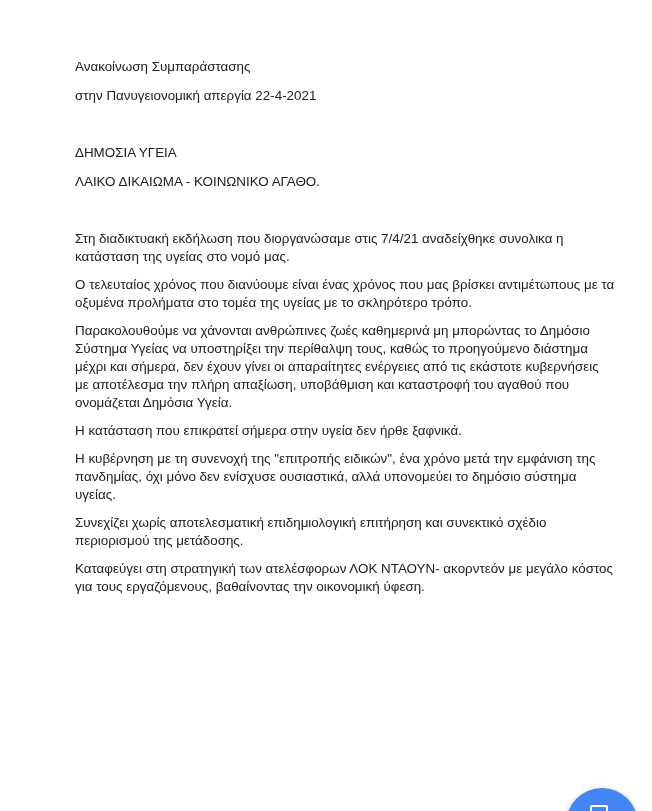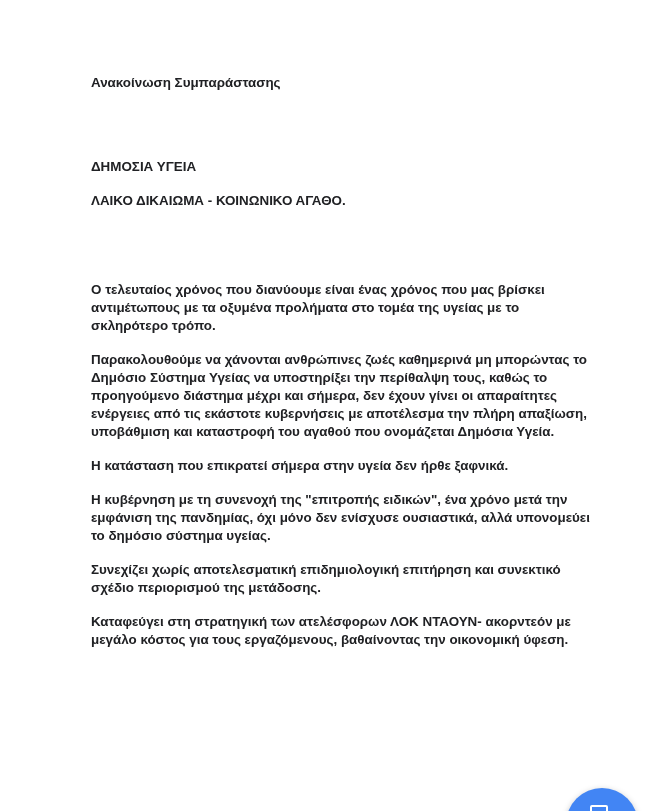--- a/index.html
+++ b/index.html
@@ -17,22 +17,21 @@
     }
     .doc {
       position: absolute;
       left: 75px;
       top: 58px;
       width: 540px;
       font-size: 13.4px;
       line-height: 18px;
     }
     .doc p {
-      margin: 16px;
-      font-weight: bold;
+      margin: 0;
     }
     .header-line {
       margin-bottom: 11px !important;
     }
     .gap-after-header {
       height: 21px;
     }
     .gap-after-title {
       height: 29px;
     }
@@ -59,26 +58,28 @@
       border: 2px solid #ffffff;
       border-radius: 2px;
       box-sizing: border-box;
     }
   </style>
 </head>
 <body>
 
 <div class="doc">
   <p class="header-line">Ανακοίνωση Συμπαράστασης</p>
+  <p>στην Πανυγειονομική απεργία 22-4-2021</p>
   <div class="gap-after-header"></div>
   <div style="height:18px"></div>
   <p class="header-line">ΔΗΜΟΣΙΑ ΥΓΕΙΑ</p>
   <p>ΛΑΙΚΟ ΔΙΚΑΙΩΜΑ - ΚΟΙΝΩΝΙΚΟ ΑΓΑΘΟ.</p>
   <div class="gap-after-title"></div>
   <div style="height:10px"></div>
+  <p class="para">Στη διαδικτυακή εκδήλωση που διοργανώσαμε στις 7/4/21 αναδείχθηκε συνολικα η κατάσταση της υγείας στο νομό μας.</p>
   <p class="para">Ο τελευταίος χρόνος που διανύουμε είναι ένας χρόνος που μας βρίσκει αντιμέτωπους με τα οξυμένα προλήματα στο τομέα της υγείας με το σκληρότερο τρόπο.</p>
   <p class="para">Παρακολουθούμε να χάνονται ανθρώπινες ζωές καθημερινά μη μπορώντας το Δημόσιο Σύστημα Υγείας να υποστηρίξει την περίθαλψη τους, καθώς το προηγούμενο διάστημα μέχρι και σήμερα, δεν έχουν γίνει οι απαραίτητες ενέργειες από τις εκάστοτε κυβερνήσεις  με αποτέλεσμα την πλήρη απαξίωση, υποβάθμιση και καταστροφή του αγαθού που ονομάζεται Δημόσια Υγεία.</p>
   <p class="para">Η κατάσταση που επικρατεί σήμερα στην υγεία δεν ήρθε ξαφνικά.</p>
   <p class="para">Η κυβέρνηση με τη συνενοχή της "επιτροπής ειδικών", ένα χρόνο μετά την εμφάνιση της πανδημίας, όχι μόνο δεν ενίσχυσε ουσιαστικά, αλλά υπονομεύει το δημόσιο σύστημα υγείας.</p>
   <p class="para">Συνεχίζει χωρίς αποτελεσματική επιδημιολογική επιτήρηση και συνεκτικό σχέδιο περιορισμού της μετάδοσης.</p>
   <p class="para">Καταφεύγει στη στρατηγική των ατελέσφορων ΛΟΚ ΝΤΑΟΥΝ- ακορντεόν με μεγάλο κόστος για τους εργαζόμενους, βαθαίνοντας την οικονομική ύφεση.</p>
 </div>
 
 <div class="fab">
   <span class="fab-icon"></span>

